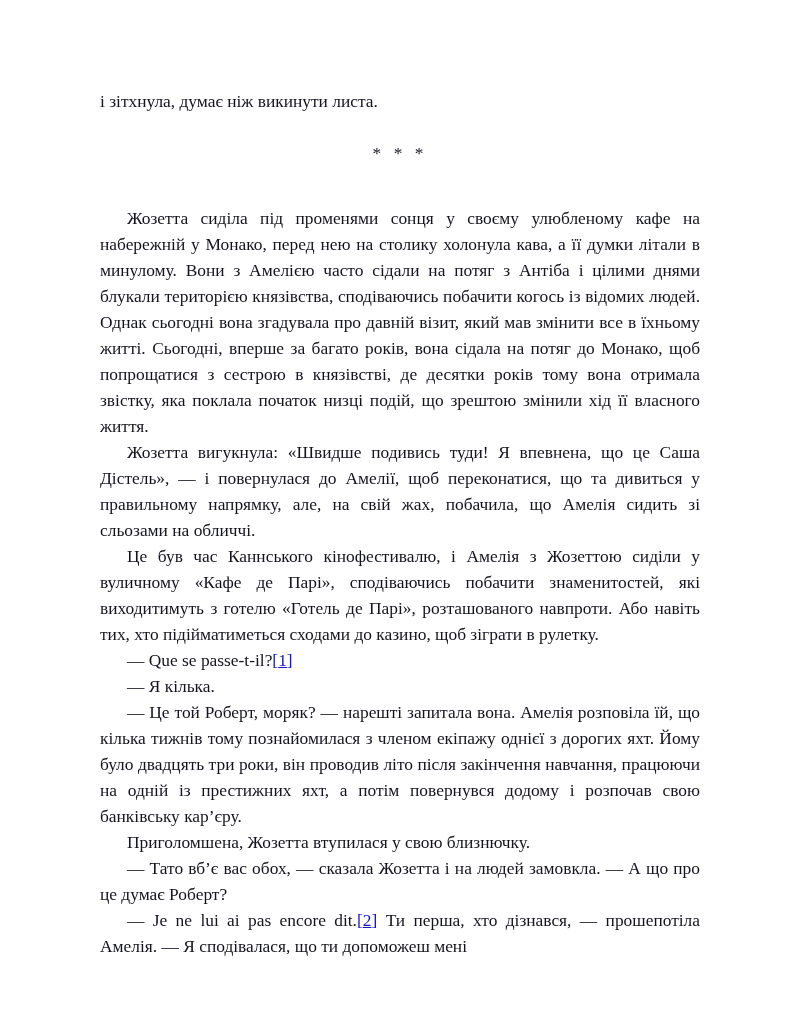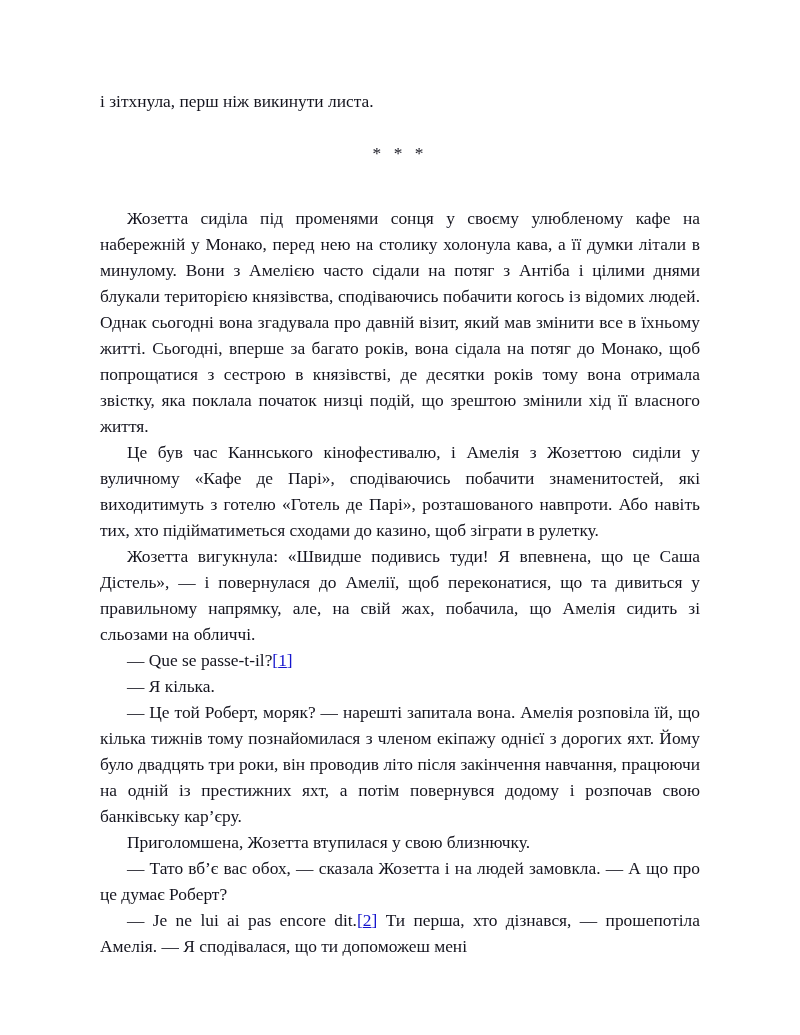--- a/index.html
+++ b/index.html
@@ -78,33 +78,33 @@
     text-decoration: none;
   }
 </style>
 </head>
 <body>
 
 <div class="page">
 
   <div class="text-column">
 
-    <p class="para no-indent">і зітхнула, перш ніж викинути листа.</p>
+    <p class="para no-indent">і зітхнула, думає ніж викинути листа.</p>
 
     <div class="spacer-before-break"></div>
 
     <p class="scene-break">* * *</p>
 
     <div class="spacer-after-break"></div>
 
     <p class="para">Жозетта сиділа під променями сонця у своєму улюбленому кафе на набережній у Монако, перед нею на столику холонула кава, а її думки літали в минулому. Вони з Амелією часто сідали на потяг з Антіба і цілими днями блукали територією князівства, сподіваючись побачити когось із відомих людей. Однак сьогодні вона згадувала про давній візит, який мав змінити все в їхньому житті. Сьогодні, вперше за багато років, вона сідала на потяг до Монако, щоб попрощатися з сестрою в князівстві, де десятки років тому вона отримала звістку, яка поклала початок низці подій, що зрештою змінили хід її власного життя.</p>
 
+    <p class="para">Жозетта вигукнула: «Швидше подивись туди! Я впевнена, що це Саша Дістель», — і повернулася до Амелії, щоб переконатися, що та дивиться у правильному напрямку, але, на свій жах, побачила, що Амелія сидить зі сльозами на обличчі.</p>
+
     <p class="para">Це був час Каннського кінофестивалю, і Амелія з Жозеттою сиділи у вуличному «Кафе де Парі», сподіваючись побачити знаменитостей, які виходитимуть з готелю «Готель де Парі», розташованого навпроти. Або навіть тих, хто підійматиметься сходами до казино, щоб зіграти в рулетку.</p>
-
-    <p class="para">Жозетта вигукнула: «Швидше подивись туди! Я впевнена, що це Саша Дістель», — і повернулася до Амелії, щоб переконатися, що та дивиться у правильному напрямку, але, на свій жах, побачила, що Амелія сидить зі сльозами на обличчі.</p>
 
     <p class="para"><span>— Que se passe-t-il?</span><a class="footnote-ref" href="#fn1"><span class="fn-bracket">[</span><span class="fn-num">1</span><span class="fn-bracket">]</span></a></p>
 
     <p class="para">— Я кілька.</p>
 
     <p class="para">— Це той Роберт, моряк? — нарешті запитала вона. Амелія розповіла їй, що кілька тижнів тому познайомилася з членом екіпажу однієї з дорогих яхт. Йому було двадцять три роки, він проводив літо після закінчення навчання, працюючи на одній із престижних яхт, а потім повернувся додому і розпочав свою банківську кар’єру.</p>
 
     <p class="para">Приголомшена, Жозетта втупилася у свою близнючку.</p>
 
 

